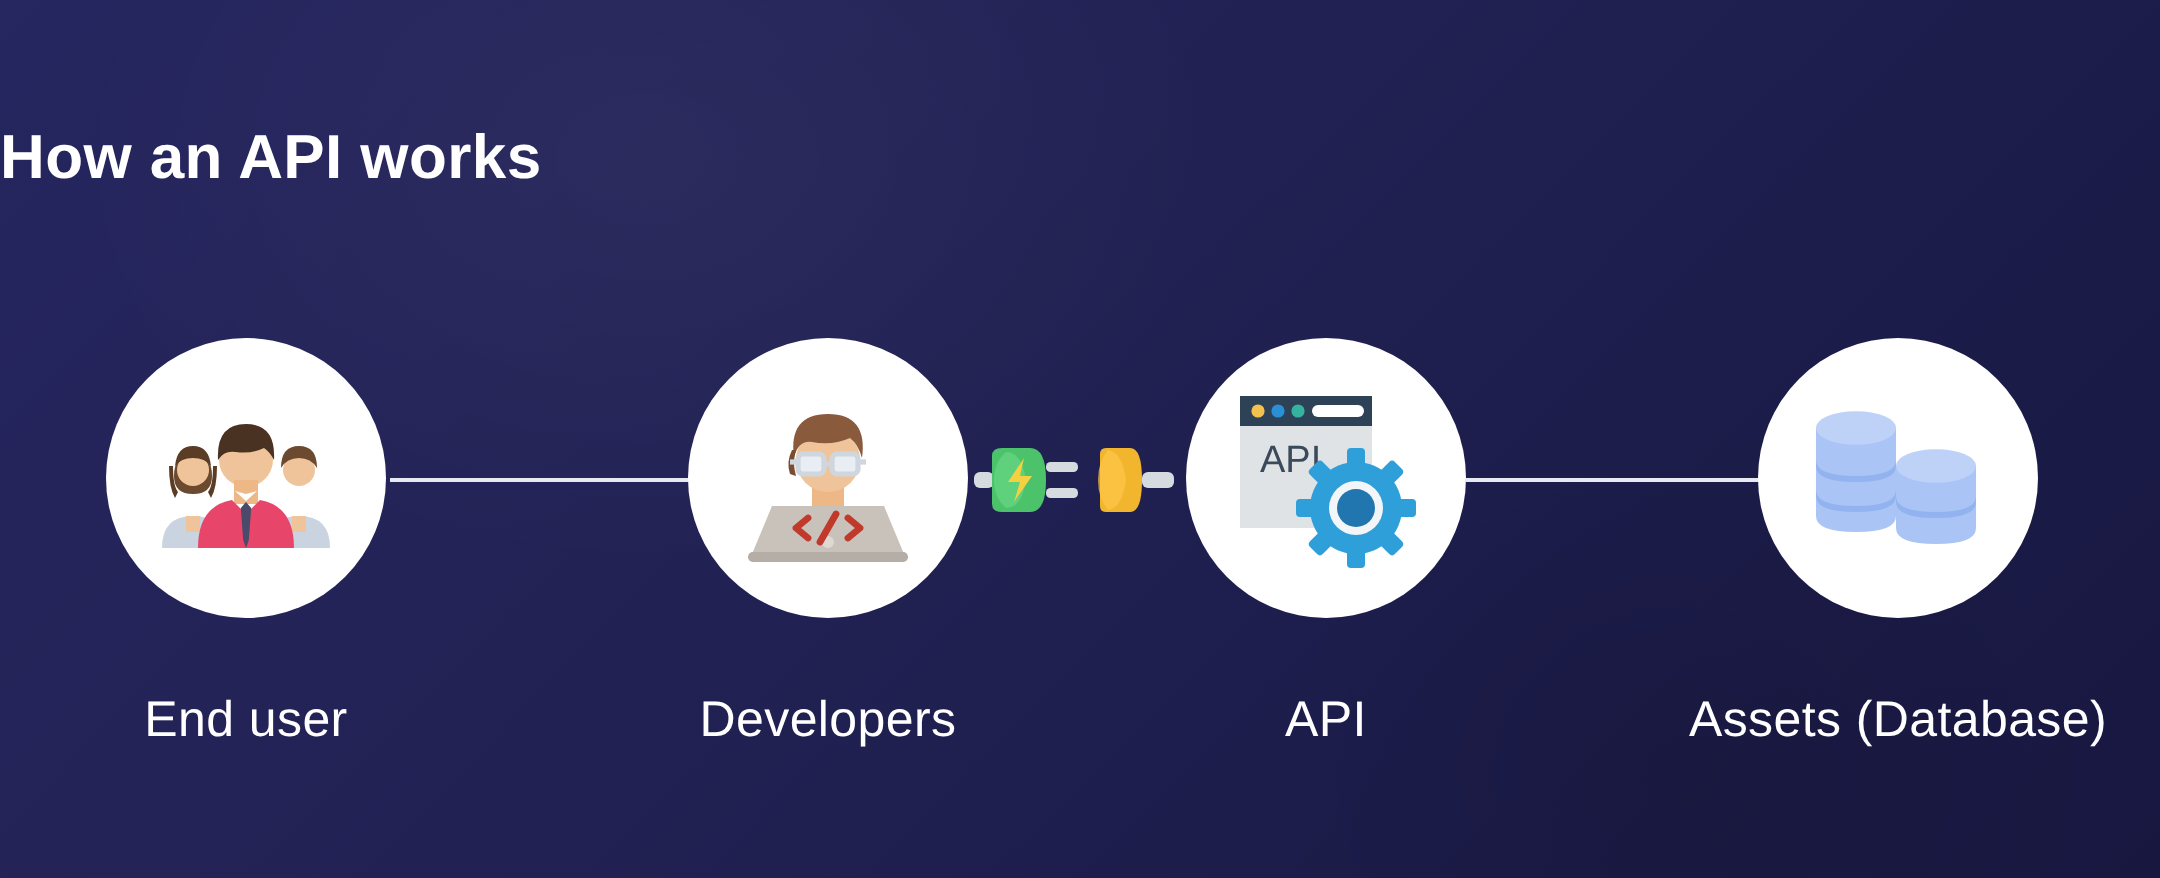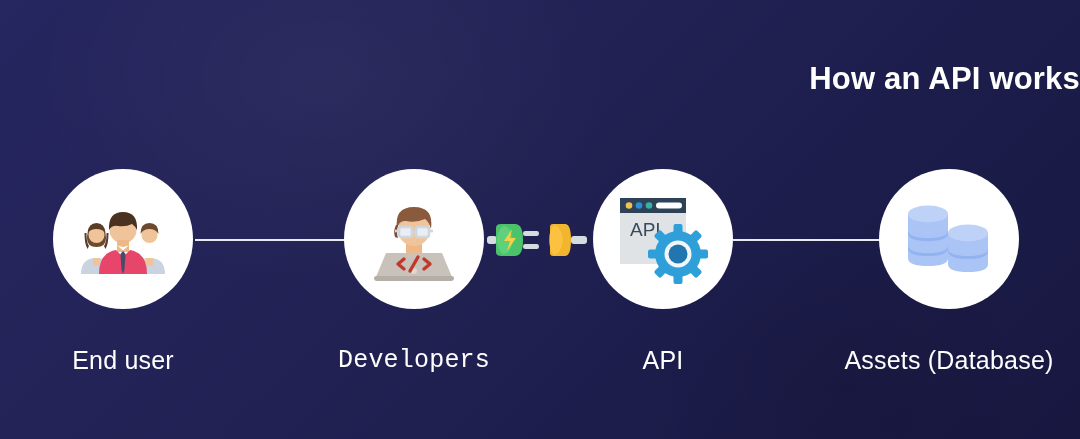--- a/index.html
+++ b/index.html
@@ -24,21 +24,21 @@
       radial-gradient(ellipse 420px 300px at 30% 18%, rgba(255,255,255,0.035), rgba(255,255,255,0) 70%),
       radial-gradient(ellipse 300px 260px at 78% 88%, rgba(0,0,0,0.10), rgba(0,0,0,0) 70%);
     pointer-events: none;
   }
 
   .title {
     position: absolute;
     left: 0;
     top: 61px;
     width: 1080px;
-    text-align: right;
+    text-align: left;
     color: #ffffff;
     font-size: 31px;
     font-weight: 700;
     letter-spacing: 0.2px;
     z-index: 5;
   }
 
   
   .line {
     position: absolute;
@@ -155,21 +155,21 @@
         <circle cx="48" cy="74" r="3" fill="#ded8d2"></circle>
 
         <g fill="none" stroke="#c0392b" stroke-width="3.4" stroke-linecap="round" stroke-linejoin="round">
           <path d="M38 62 l-6 5 l6 5"></path>
           <path d="M58 62 l6 5 l-6 5"></path>
           <path d="M52 60 l-8 14"></path>
         </g>
       </svg>
     </div>
   </div>
-  <div class="label" style="left:264px;font-family:Liberation Mono, monospace;">Developers</div>
+  <div class="label" style="left:264px;">Developers</div>
 
   <div class="plug-pair" style="left:487px; top:214px; width:100px; height:52px;">
     <svg width="100" height="52" viewBox="0 0 100 52">
 
       <rect x="0" y="22" width="10" height="8" rx="3" fill="#d6dbe0"></rect>
 
       <path d="M9 14 q0-4 5-4 l14 0 q8 0 8 16 q0 16-8 16 l-14 0 q-5 0-5-4z" fill="#4cc26a"></path>
       <path d="M16 12 q8 0 10 14 q-2 14-10 14 q-6-5-6-14 q0-9 6-14z" fill="#66d483" opacity="0.75"></path>
 
       <path d="M25 15 l-8 12 l6 0 l-3 10 l9-13 l-6 0z" fill="#f5d142"></path>

